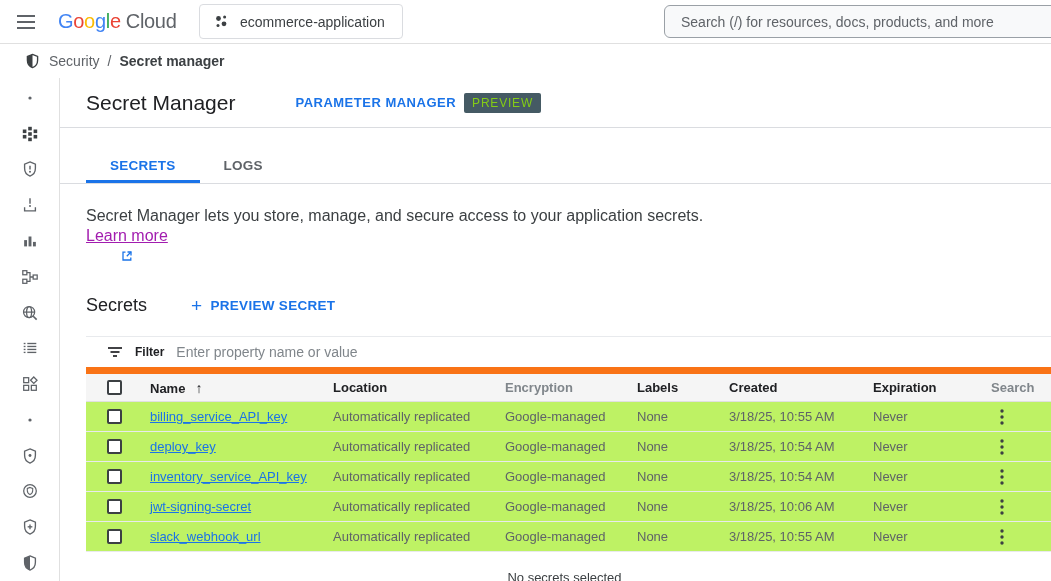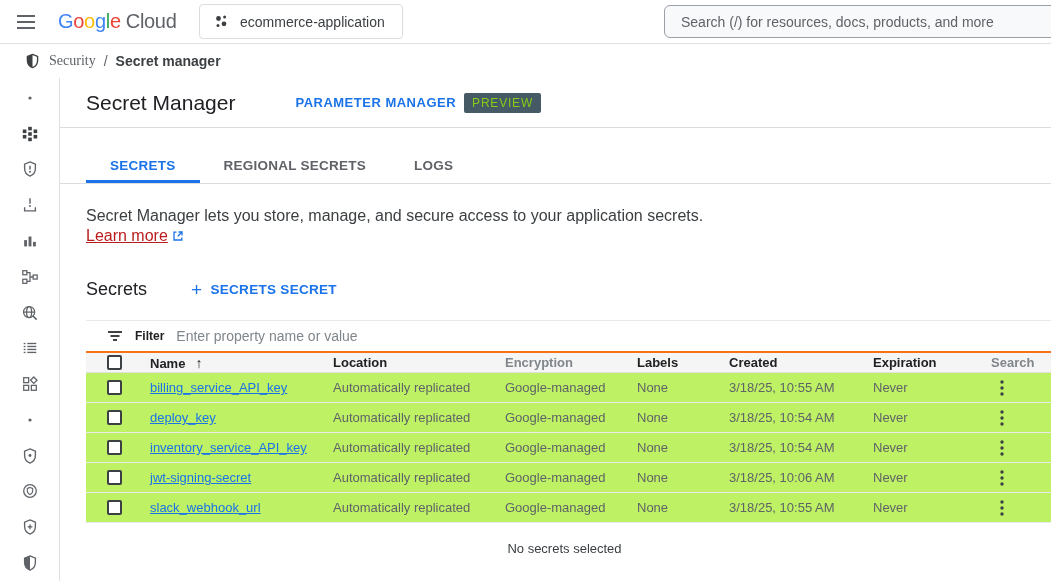--- a/index.html
+++ b/index.html
@@ -20,21 +20,21 @@
     border:1px solid #dadce0; border-radius:4px; background:#fff; display:flex;
     align-items:center; gap:10px; padding-left:12px; font-size:14px; color:#3c4043; cursor:pointer; }
   .search-input { position:absolute; left:664px; top:5px; height:33px; width:420px;
     background:#f8f9fa; border:1px solid #9aa0a6; border-radius:6px; padding:0 16px;
     font-size:14px; color:#3c4043; font-family:"Liberation Sans",sans-serif; outline:none; }
   .search-input::placeholder { color:#5f6368; }
 
   
   .breadcrumb { height:34px; display:flex; align-items:center; gap:8px; padding-left:24px;
     font-size:14px; background:#fff; }
-  .breadcrumb .section { color:#5f6368; cursor:pointer;font-family:Liberation Serif, serif; }
+  .breadcrumb .section { color:#5f6368; cursor:pointer; }
   .breadcrumb .sep { color:#5f6368; }
   .breadcrumb .page { color:#3c4043; font-weight:600; }
 
   
   .shell { display:flex; height:503px; }
   .rail { width:60px; border-right:1px solid #e0e0e0; display:flex; flex-direction:column; align-items:center; padding-top:2px; }
   .rail-item { width:60px; height:36px; display:flex; align-items:center; justify-content:center; cursor:pointer; }
 
   .content { flex:1; min-width:0; }
 
@@ -48,42 +48,42 @@
     letter-spacing:.8px; padding:3px 8px; border-radius:2px; }
 
   
   .tabs { margin-top:20px; height:36px; display:flex; border-bottom:1px solid #dadce0; padding-left:26px; }
   .tab { padding:0 24px; display:flex; align-items:center; font-size:13.5px; font-weight:600;
     letter-spacing:.25px; color:#5f6368; cursor:pointer; }
   .tab.active { color:#1a73e8; box-shadow:inset 0 -3px 0 #1a73e8; }
 
   
   .desc { margin:22px 26px 0; font-size:16px; color:#3c4043; line-height:20px; }
-  .learn-more { color:#b91c1c; text-decoration:underline; cursor:pointer; display:inline-flex; align-items:center; gap:4px; }
+  .learn-more { color:#a21caf; text-decoration:underline; cursor:pointer; display:inline-flex; align-items:center; gap:4px;flex-direction:column; }
 
   
   .secrets-row { margin:26px 0 0 26px; height:34px; display:flex; align-items:center; gap:44px; }
   .secrets-heading { font-size:18px; color:#202124; }
   .create-btn { display:flex; align-items:center; gap:8px; color:#1a73e8; font-size:13.5px;
     font-weight:700; letter-spacing:.3px; cursor:pointer; background:none; border:none;
     font-family:"Liberation Sans",sans-serif; }
   .plus { font-size:19px; font-weight:400; line-height:1; }
 
   
   .table { margin:14px 0 0 26px; }
   .filter-row { height:31px; display:flex; align-items:center; gap:12px; padding-left:21px;
     border-top:1px solid #e8eaed; }
   .filter-label { font-size:12px; font-weight:700; color:#202124; }
   .filter-input { flex:1; border:none; outline:none; font-size:14px; color:#3c4043;
     font-family:"Liberation Sans",sans-serif; background:transparent; }
   .filter-input::placeholder { color:#80868b; }
 
   .grid-row { display:grid; grid-template-columns:64px 183px 172px 132px 92px 144px 112px minmax(0,1fr);
     align-items:center; }
-  .thead { height:22px; background:#f5f5f5; border-top:2px solid #f97316; border-bottom:1px solid #e0e0e0;
+  .thead { height:35px; background:#f5f5f5; border-top:7px solid #f97316; border-bottom:1px solid #e0e0e0;
     font-size:13px; font-weight:700; color:#202124; }
   .thead .muted { color:#80868b; font-weight:700; }
   .sort-arrow { margin-left:10px; font-weight:600; font-size:14px; }
   .cb-cell { padding-left:21px; }
   .checkbox { width:15px; height:15px; border:2px solid #3c4043; border-radius:2px; background:#fff; cursor:pointer; }
 
   .trow { height:30px; border-bottom:1px solid #e8eaed; font-size:13px; background:#bef264; }
   .trow .name a { color:#1a73e8; text-decoration:underline; cursor:pointer; }
   .trow .dim { color:#5f6368; }
   .dots-btn { width:26px; height:26px; margin-left:4px; display:flex; align-items:center;
@@ -254,41 +254,40 @@
   <div class="content">
 
     <div class="page-header">
       <span class="page-title">Secret Manager</span>
       <span class="pm-link">PARAMETER MANAGER</span>
       <span class="preview-badge">PREVIEW</span>
     </div>
 
     <div class="tabs">
       <div class="tab active">SECRETS</div>
-      <div class="tab">REGIONAL SECRETS</div>
       <div class="tab">LOGS</div>
     </div>
 
     <div class="desc">
       <span>Secret Manager lets you store, manage, and secure access to your application secrets.</span><br>
       <span class="learn-more">
         <span>Learn more</span>
         <svg width="12" height="12" viewBox="0 0 12 12" fill="none" stroke="#1a73e8" stroke-width="1.3">
           <path d="M4.5 2.2 H2 V10 H9.8 V7.5"></path>
           <path d="M6.5 2 H10 V5.5"></path>
           <line x1="10" y1="2" x2="5.8" y2="6.2"></line>
         </svg>
       </span>
     </div>
 
     <div class="secrets-row">
       <span class="secrets-heading">Secrets</span>
       <button class="create-btn">
         <span class="plus">+</span>
-        <span>SECRETS SECRET</span>
+        <span>PREVIEW SECRET</span>
       </button>
     </div>
 
     <div class="table">
 
       <div class="filter-row">
         <svg width="16" height="12" viewBox="0 0 16 12" stroke="#202124" stroke-width="1.7">
           <line x1="1" y1="2" x2="15" y2="2"></line>
             <line x1="3.5" y1="6" x2="12.5" y2="6"></line>
             <line x1="6" y1="10" x2="10" y2="10"></line>

